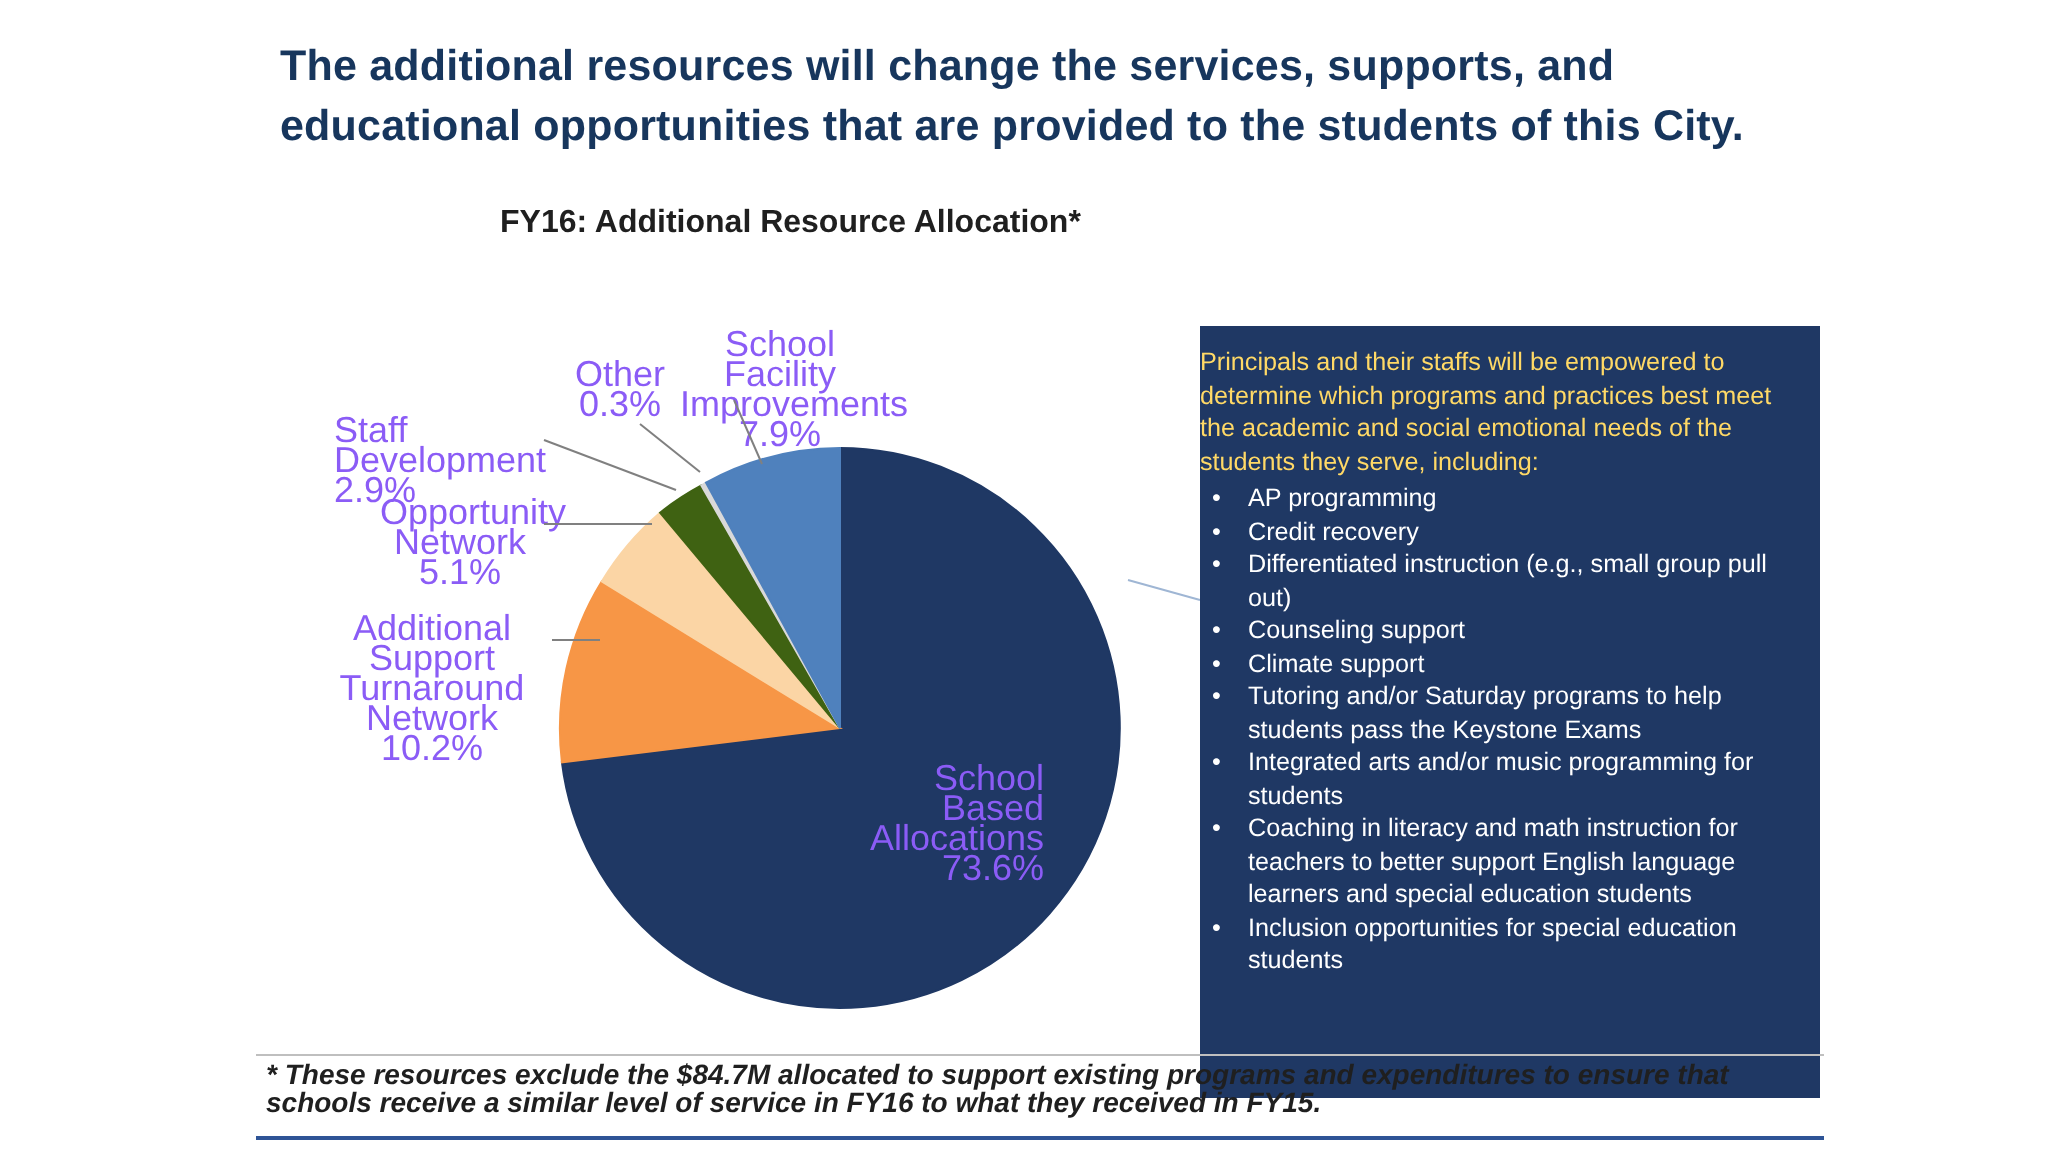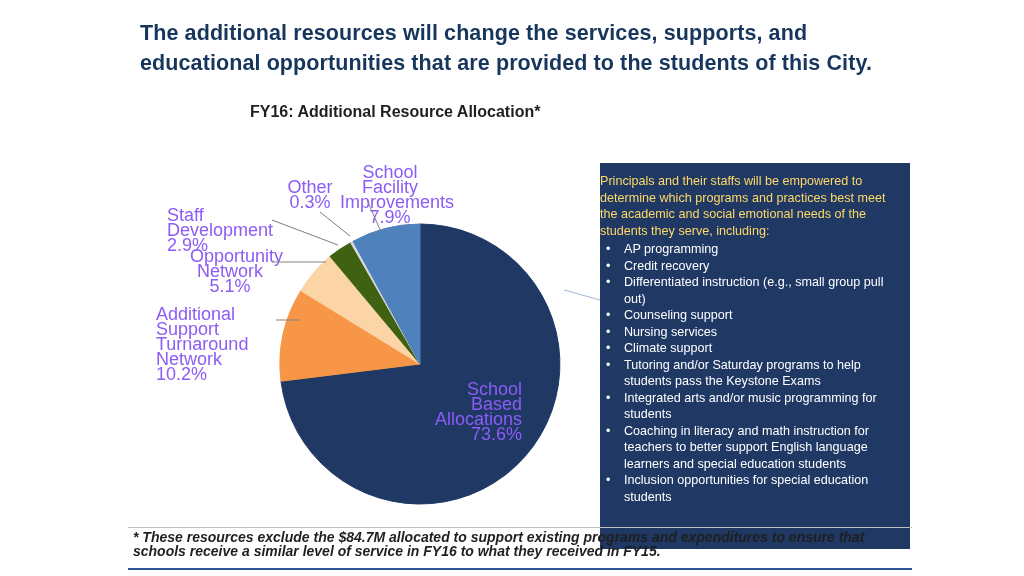--- a/index.html
+++ b/index.html
@@ -64,21 +64,21 @@
     font-size: 18px;
     color: #8b5cf6;
     line-height: 15px;
   }
   .lbl .pct { display: block; }
 
   #lbl-facility { left: 340px; top: 165px; width: 100px; text-align: center; }
   #lbl-other    { left: 280px; top: 180px; width: 60px; text-align: center; }
   #lbl-staff    { left: 167px; top: 208px; width: 105px; text-align: left; }
   #lbl-opp      { left: 190px; top: 249px; width: 80px; text-align: center; }
-  #lbl-support  { left: 156px; top: 307px; width: 120px; }
+  #lbl-support  { left: 156px; top: 307px; width: 120px; text-align: center; }
   #lbl-school   { left: 430px; top: 382px; width: 92px; text-align: right; }
 
   
   .callout {
     position: absolute;
     left: 600px;
     top: 131px;
     width: 310px;
     height: 386px;
     background: #1f3864;
@@ -212,21 +212,20 @@
     <line x1="564" y1="290" x2="600" y2="300" stroke="#9fb6d4" stroke-width="1"></line>
   </svg>
 
   <div class="callout">
     <div class="callout-head">Principals and their staffs will be empowered to determine which programs and practices best meet the academic and social emotional needs of the students they serve, including:</div>
     <ul>
       <li>AP programming</li>
       <li>Credit recovery</li>
       <li>Differentiated instruction (e.g., small group pull out)</li>
       <li>Counseling support</li>
-      <li>Nursing services</li>
       <li>Climate support</li>
       <li>Tutoring and/or Saturday programs to help students pass the Keystone Exams</li>
       <li>Integrated arts and/or music programming for students</li>
       <li>Coaching in literacy and math instruction for teachers to better support English language learners and special education students</li>
       <li>Inclusion opportunities for special education students</li>
     </ul>
   </div>
 
   <div class="footnote-rule"></div>
   <div class="footnote">* These resources exclude the $84.7M allocated to support existing programs and expenditures to ensure that schools receive a similar level of service in FY16 to what they received in FY15.</div>

